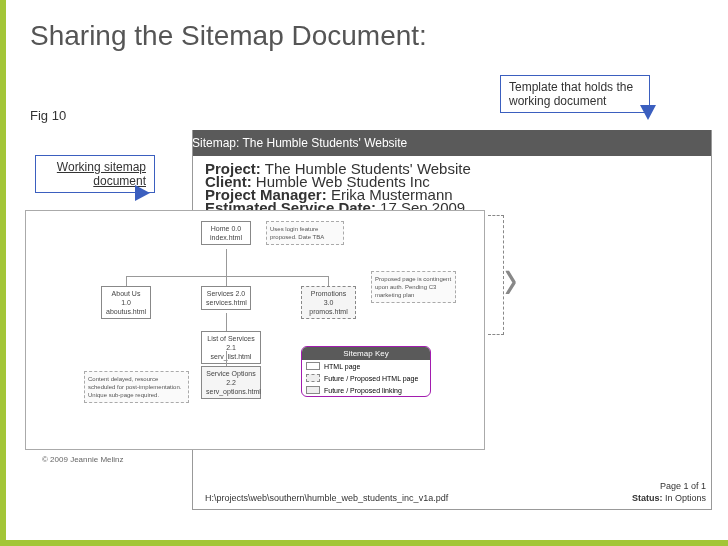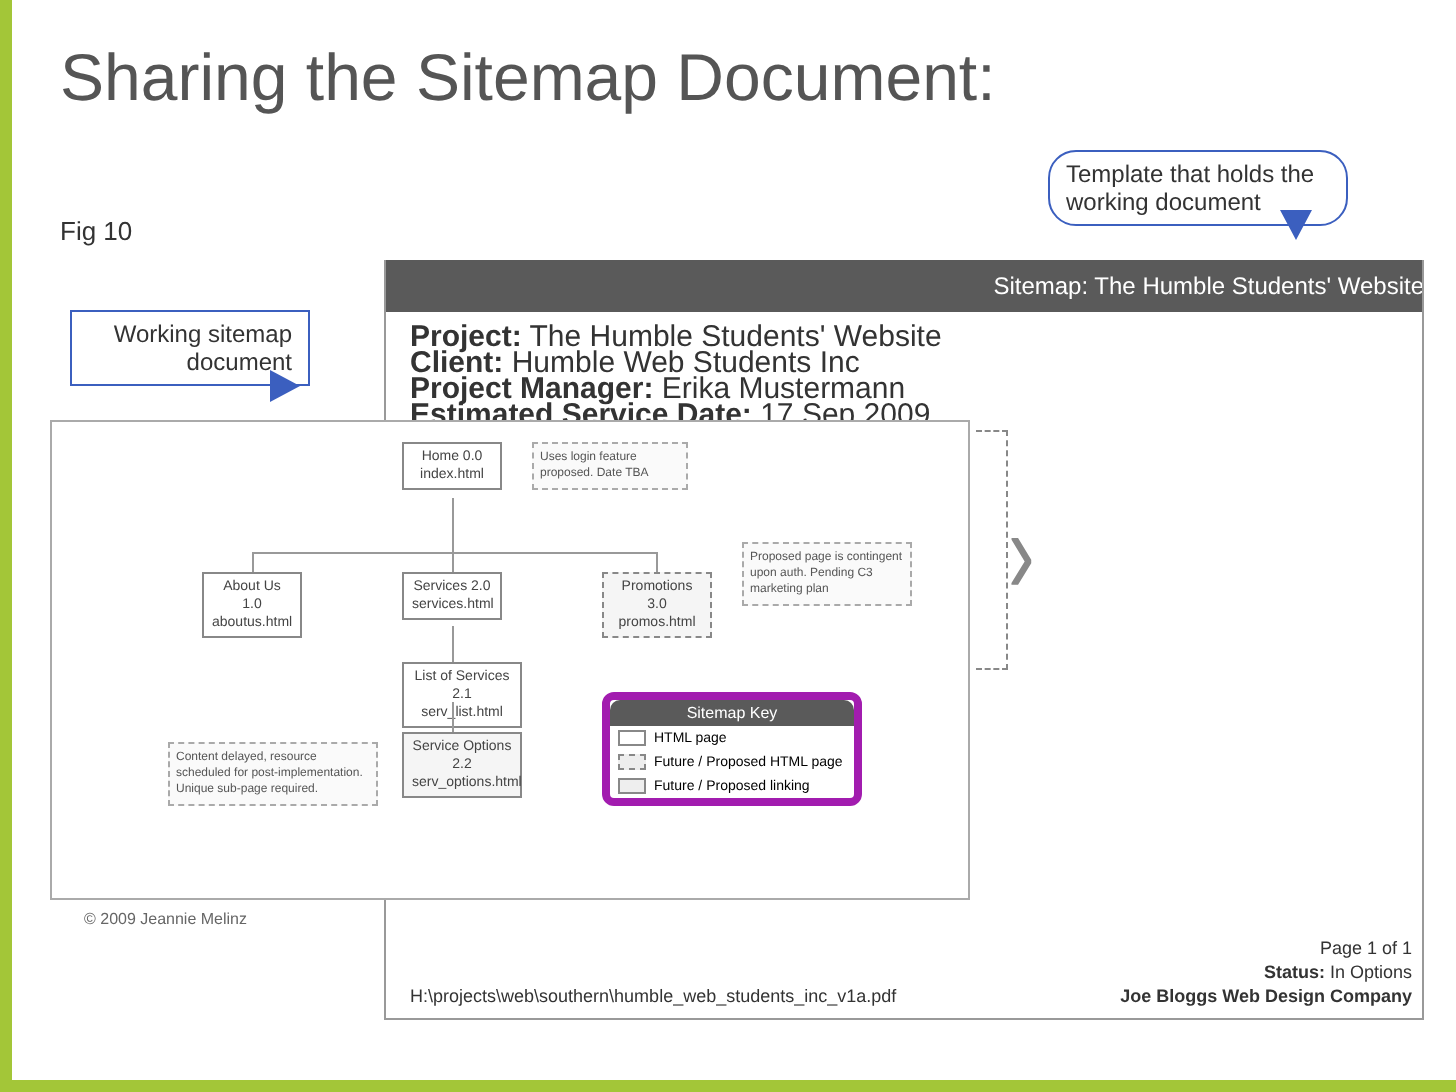--- a/index.html
+++ b/index.html
@@ -1,46 +1,46 @@
 <!DOCTYPE html>
 <html><head>
 <meta charset="utf-8">
 <style>
 * { box-sizing: border-box; margin: 0; padding: 0; }
 body { width: 728px; height: 546px; font-family: Arial, sans-serif; background: #fff; position: relative; overflow: hidden; }
 .left-bar { position: absolute; left: 0; top: 0; width: 6px; height: 546px; background: #a3c638; }
 .bottom-bar { position: absolute; left: 0; bottom: 0; width: 728px; height: 6px; background: #a3c638; }
-.title { position: absolute; left: 30px; top: 20px; font-size: 33px; color: #555; font-weight: normal; }
+.title { position: absolute; left: 30px; top: 20px; font-size: 28px; color: #555; font-weight: normal; }
 .fig-label { position: absolute; left: 30px; top: 108px; font-size: 13px; color: #333; }
 .callout { background: #fff; border: 1.5px solid #3b5fbf; padding: 4px 8px; font-size: 12px; color: #333; position: absolute; }
-.callout1 { left: 524px; top: 75px; width: 150px; border-radius: 14px; }
-.callout2 { left: 35px; top: 155px; width: 120px; text-align: right; }
+.callout1 { left: 500px; top: 75px; width: 150px; }
+.callout2 { left: 35px; top: 155px; width: 120px; text-align: right; text-decoration: underline; }
 .speech-tail { position: absolute; width: 0; height: 0; }
 .tail1 { left: 640px; top: 105px; border-left: 8px solid transparent; border-right: 8px solid transparent; border-top: 15px solid #3b5fbf; }
 .tail2 { left: 135px; top: 185px; border-top: 8px solid transparent; border-bottom: 8px solid transparent; border-left: 15px solid #3b5fbf; }
 .template-frame { position: absolute; left: 192px; top: 130px; width: 520px; height: 380px; border: 1px solid #999; border-top: none; }
-.template-header { position: absolute; left: 192px; top: 130px; width: 520px; height: 26px; background: #5a5a5a; color: #fff; font-size: 12px; text-align: right; line-height: 26px; }
+.template-header { position: absolute; left: 192px; top: 130px; width: 520px; height: 26px; background: #5a5a5a; color: #fff; font-size: 12px; text-align: left; line-height: 26px; }
 .meta-block { position: absolute; left: 205px; top: 162px; font-size: 15px; line-height: 13px; color: #333; }
 .meta-block b { font-weight: bold; }
 .footer-block { position: absolute; left: 205px; bottom: 42px; font-size: 9px; line-height: 12px; color: #333; }
 .footer-right { position: absolute; right: 22px; bottom: 42px; font-size: 9px; line-height: 12px; color: #333; text-align: right; }
 .sitemap-area { position: absolute; left: 25px; top: 210px; width: 460px; height: 240px; border: 1px solid #aaa; background: #fff; }
 .copyright { position: absolute; left: 30px; top: 455px; font-size: 8px; color: #666; padding-left: 12px; }
 .node { position: absolute; border: 1px solid #888; background: #fff; font-size: 7px; text-align: center; padding: 2px 4px; color: #444; line-height: 9px; }
 .node-home { left: 175px; top: 10px; width: 50px; }
 .node-about { left: 75px; top: 75px; width: 50px; }
 .node-services { left: 175px; top: 75px; width: 50px; }
 .node-promo { left: 275px; top: 75px; width: 55px; background: #f5f5f5; border-style: dashed; }
 .node-list { left: 175px; top: 120px; width: 60px; }
 .node-opts { left: 175px; top: 155px; width: 60px; background: #f5f5f5; }
 .note { position: absolute; border: 1px dashed #aaa; font-size: 6px; padding: 3px; color: #555; line-height: 8px; background: #fafafa; }
 .note1 { left: 240px; top: 10px; width: 78px; }
 .note2 { left: 345px; top: 60px; width: 85px; }
 .note3 { left: 58px; top: 160px; width: 105px; }
-.key-box { position: absolute; left: 275px; top: 135px; width: 130px; border: 4px solid #a21caf; border-radius: 6px; font-size: 7px; }
+.key-box { position: absolute; left: 275px; top: 135px; width: 130px; border: 1px solid #a21caf; border-radius: 6px; font-size: 7px; }
 .key-head { background: #5a5a5a; color: #fff; text-align: center; padding: 2px; border-radius: 5px 5px 0 0; font-size: 8px; }
 .key-row { display: flex; align-items: center; padding: 2px 4px; gap: 4px; }
 .key-swatch { width: 14px; height: 8px; border: 1px solid #888; }
 .key-swatch.fut { background: #eee; border-style: dashed; }
 .key-swatch.fut2 { background: #eee; }
 .line { position: absolute; background: #999; }
 .hline { height: 1px; }
 .vline { width: 1px; }
 .dashed-box { position: absolute; left: 488px; top: 215px; width: 16px; height: 120px; border: 1px dashed #888; border-left: none; }
 .arrow-right { position: absolute; left: 504px; top: 255px; font-size: 40px; color: #888; transform: scaleY(1.5); }
@@ -123,14 +123,13 @@
 
 <div class="copyright">© 2009 Jeannie Melinz</div>
 
 <div class="footer-block">
   <div>H:\projects\web\southern\humble_web_students_inc_v1a.pdf</div>
 </div>
 
 <div class="footer-right">
   <div>Page 1 of 1</div>
   <div><b>Status:</b> <span>In Options</span></div>
-  <div><b>Joe Bloggs Web Design Company</b></div>
 </div>
 
 </body></html>

